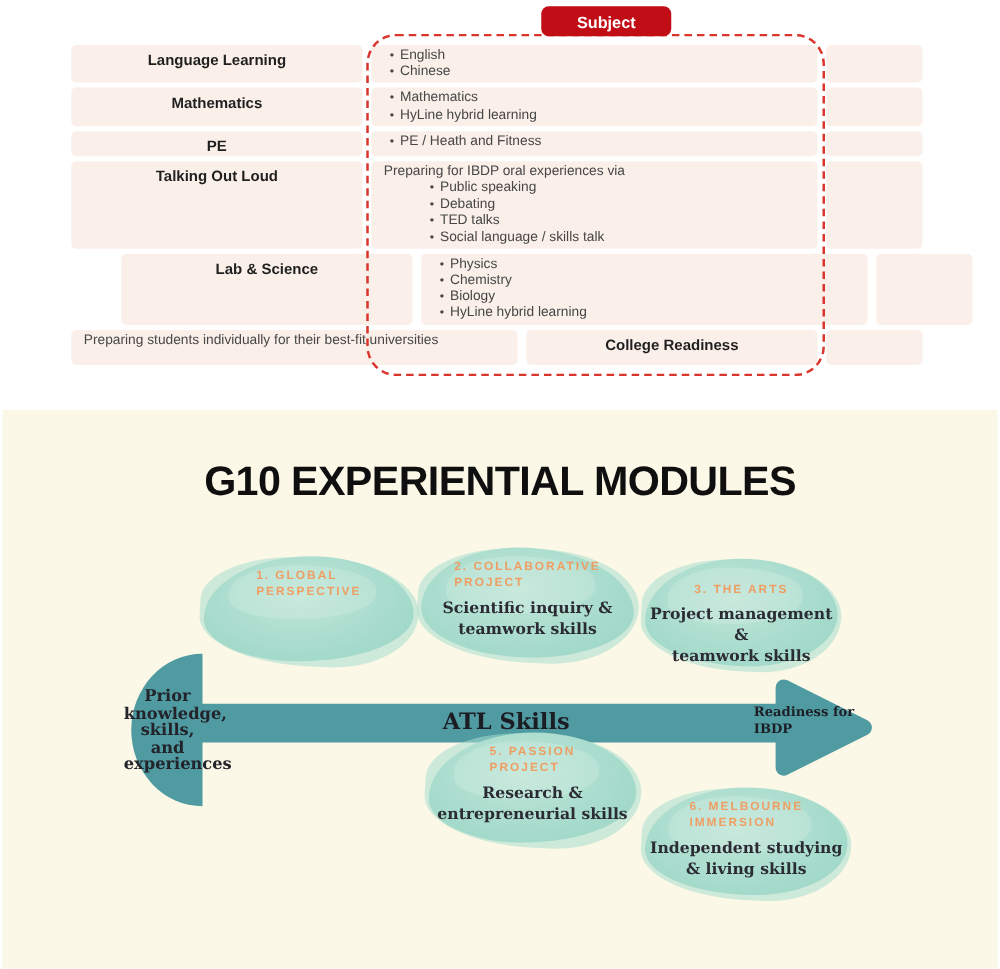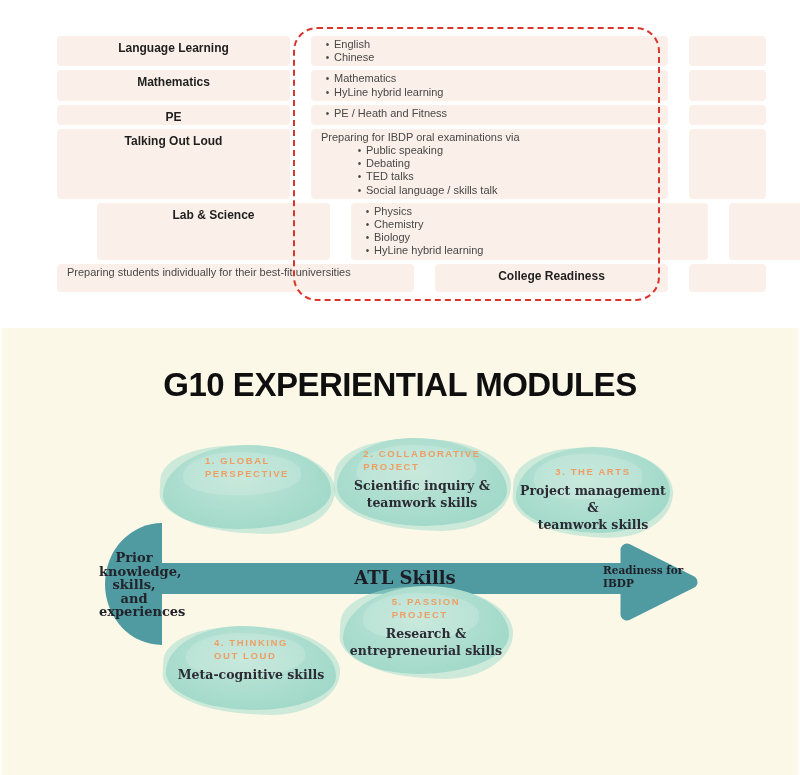--- a/index.html
+++ b/index.html
@@ -14,21 +14,21 @@
   .badge{
     position:absolute;left:433px;top:5px;width:104px;height:24px;z-index:5;
     background:var(--badge_red,#c00d16);border-radius:6px;color:#fff;
     font-size:13px;font-weight:700;display:flex;align-items:center;justify-content:center;
   }
   .dashed-box{
     position:absolute;left:293px;top:27px;width:367px;height:274px;z-index:3;
     border:2px dashed var(--dash_red,#d9352c);border-radius:24px;pointer-events:none;
   }
   .subject-table{position:absolute;left:57px;top:36px;width:681px;z-index:1;}
-  .t-row{display:flex;gap:21px;margin-bottom:4px;}
+  .t-row{display:flex;gap:7px;margin-bottom:4px;}
   .t-cell{background:var(--row_bg,#fbf0e9);border-radius:4px;}
   .t-label{
     width:233px;flex:0 0 233px;text-align:center;padding-top:5px;
     font-size:12px;font-weight:700;color:#1f1f1f;
   }
   .t-content{
     width:357px;flex:0 0 357px;padding:2px 6px 2px 10px;
     font-size:11px;color:#474747;line-height:13.2px;
   }
   .t-spacer{width:77px;flex:0 0 77px;}
@@ -100,20 +100,21 @@
     font-family:var(--serif);font-weight:700;font-size:10.5px;line-height:13px;
     color:#1e1e26;white-space:pre-line;
   }
 </style>
 </head>
 <body>
 
 <div class="stage">
 
   <div class="dashed-box"></div>
+  <div class="badge">Subject</div>
   <div class="subject-table">
       <div class="t-row" style="min-height: 28px;">
         <div class="t-cell t-label">Language Learning</div>
         <div class="t-cell t-content">
           <div class="t-line">
             <span class="dot">•</span>
             <span>English</span>
           </div>
           <div class="t-line">
             <span class="dot">•</span>
@@ -143,21 +144,21 @@
             <span class="dot">•</span>
             <span>PE / Heath and Fitness</span>
           </div>
         </div>
         <div class="t-cell t-spacer"></div>
       </div>
       <div class="t-row" style="min-height: 67px;">
         <div class="t-cell t-label">Talking Out Loud</div>
         <div class="t-cell t-content">
           <div class="t-line">
-            <span>Preparing for IBDP oral examinations via</span>
+            <span>Preparing for IBDP oral experiences via</span>
           </div>
           <div class="t-line indent">
             <span class="dot">•</span>
             <span>Public speaking</span>
           </div>
           <div class="t-line indent">
             <span class="dot">•</span>
             <span>Debating</span>
           </div>
           <div class="t-line indent">
@@ -224,35 +225,36 @@
     </div>
   </div>
   <div class="blob v3 blob-3">
     <div class="bg"></div>
     <div class="inner">
       <span class="mod-label">3. THE ARTS</span>
       <div class="mod-skill">Project management &amp;
 teamwork skills</div>
     </div>
   </div>
-  <div class="blob v2 blob-4">
-    <div class="bg"></div>
-    <div class="inner">
-      <span class="mod-label">4. THINKING
-OUT LOUD</span>
-      <div class="mod-skill">Meta-cognitive skills</div>
-    </div>
-  </div>
   <div class="blob v1 blob-5">
     <div class="bg"></div>
     <div class="inner">
       <span class="mod-label">5. PASSION
 PROJECT</span>
       <div class="mod-skill">Research &amp;
 entrepreneurial skills</div>
+    </div>
+  </div>
+  <div class="blob v3 blob-6">
+    <div class="bg"></div>
+    <div class="inner">
+      <span class="mod-label">6. MELBOURNE
+IMMERSION</span>
+      <div class="mod-skill">Independent studying
+&amp; living skills</div>
     </div>
   </div>
 
   <div class="arc"></div>
   <div class="arc-text">Prior
 knowledge,
 skills, and
 experiences</div>
   <div class="shaft"></div>
   <svg class="head" viewBox="0 0 84 88">

